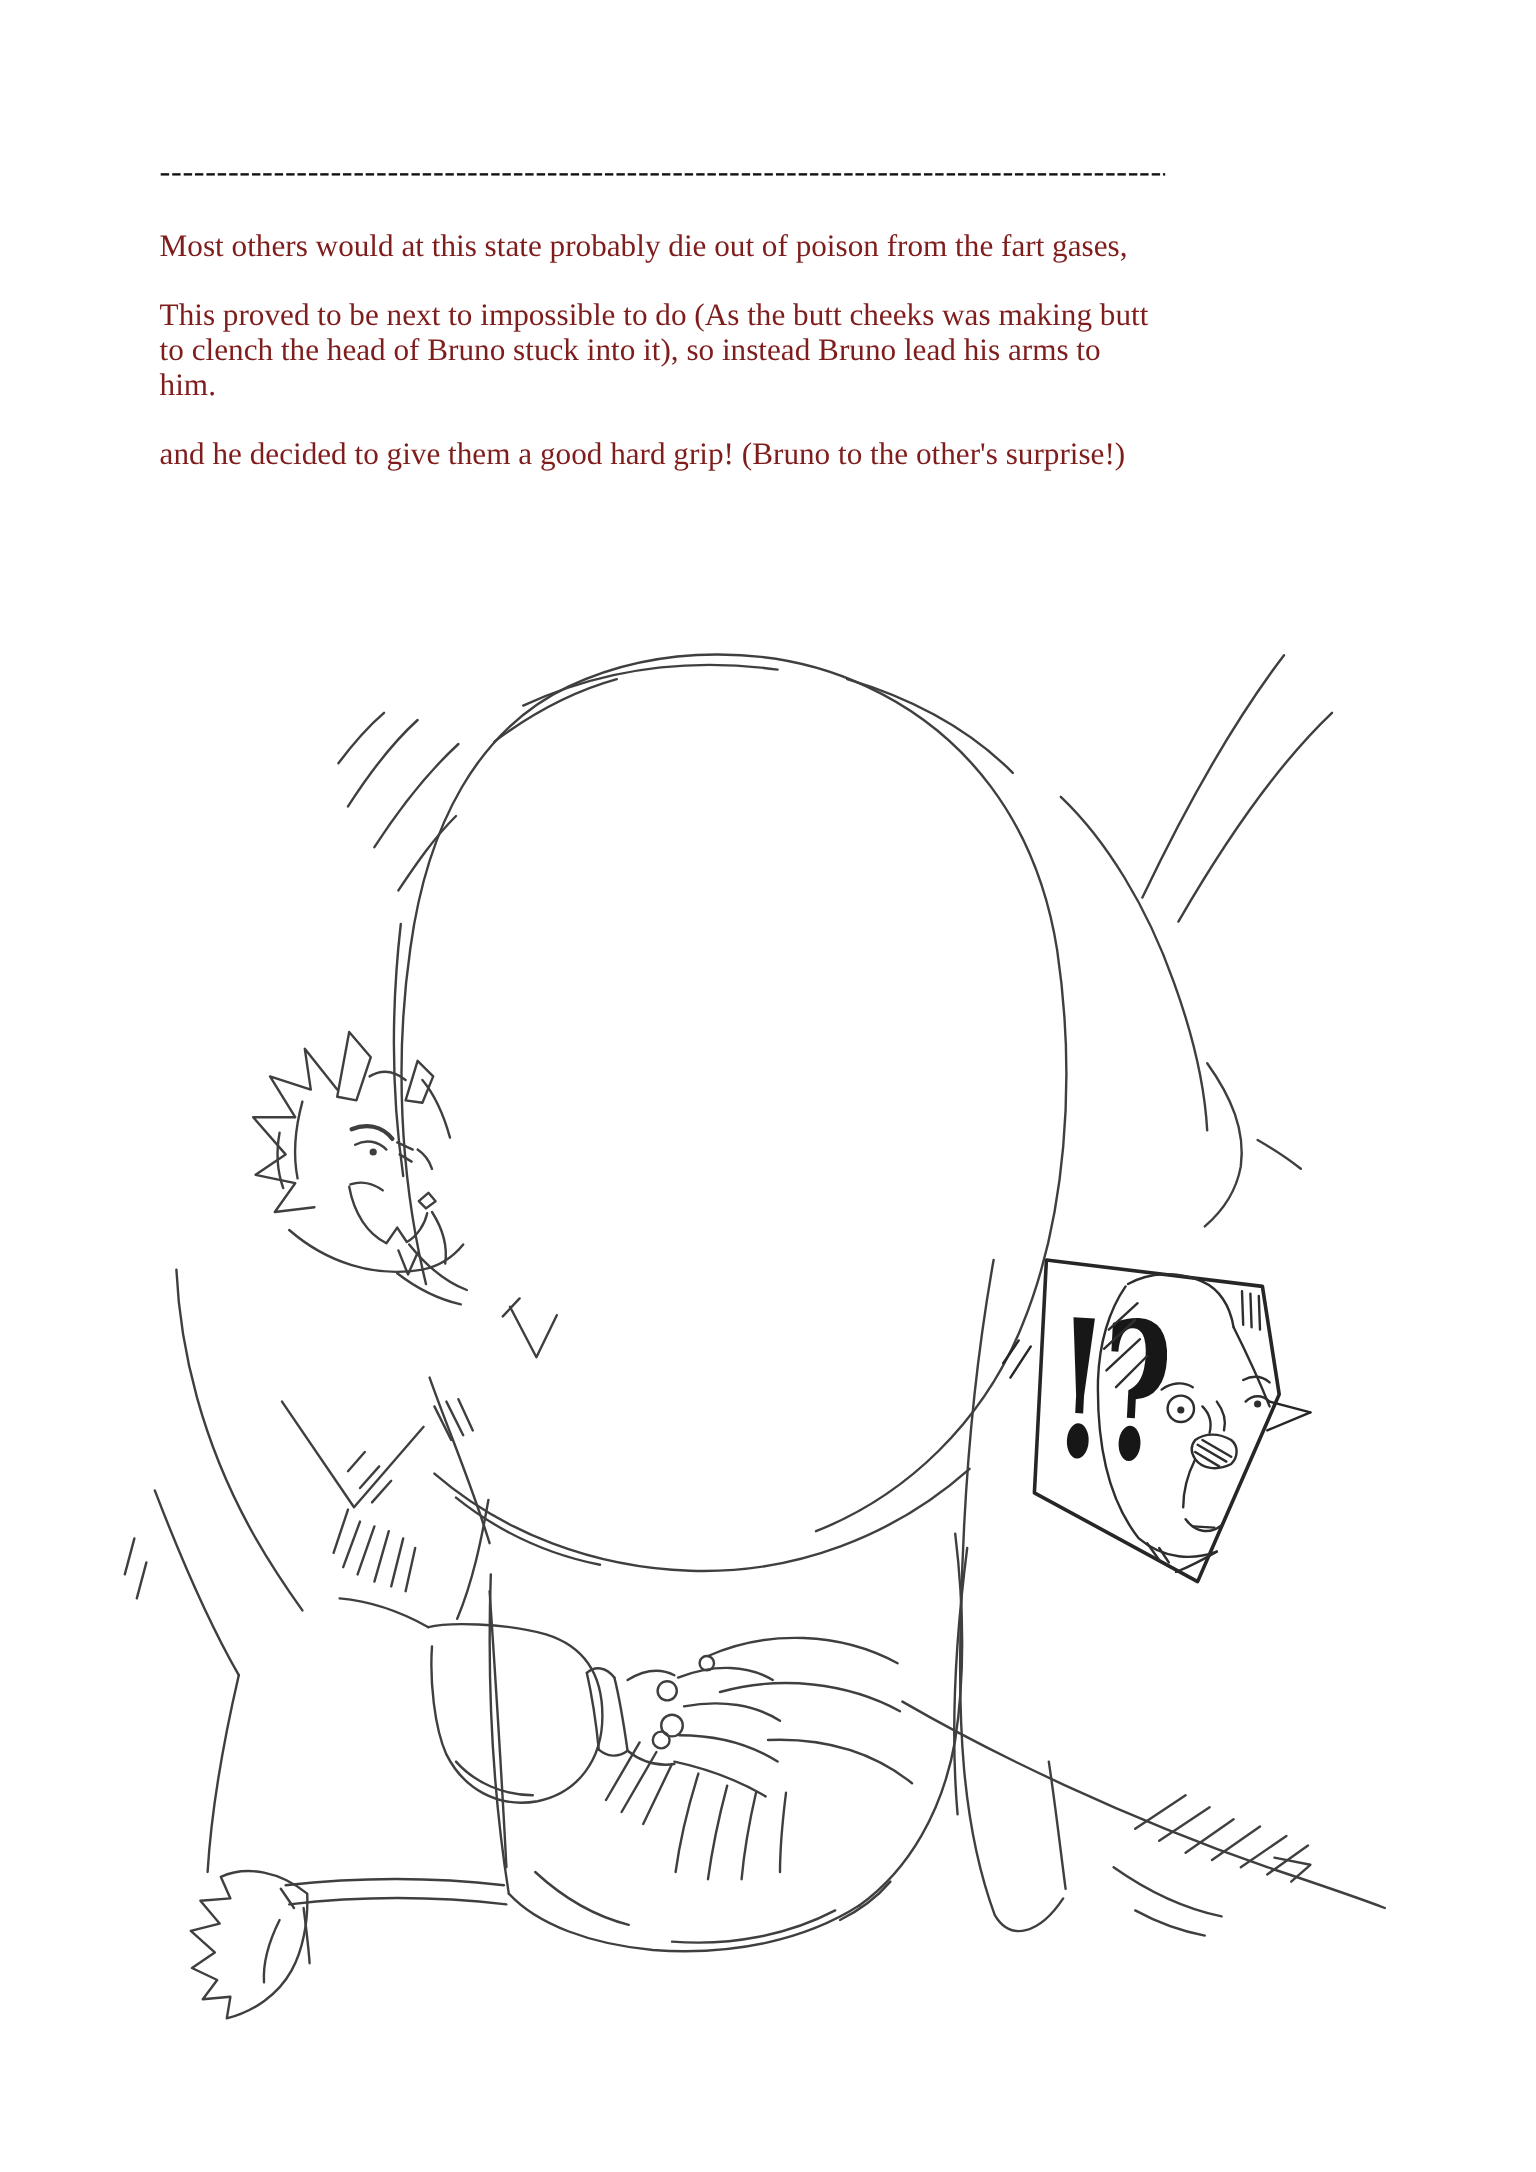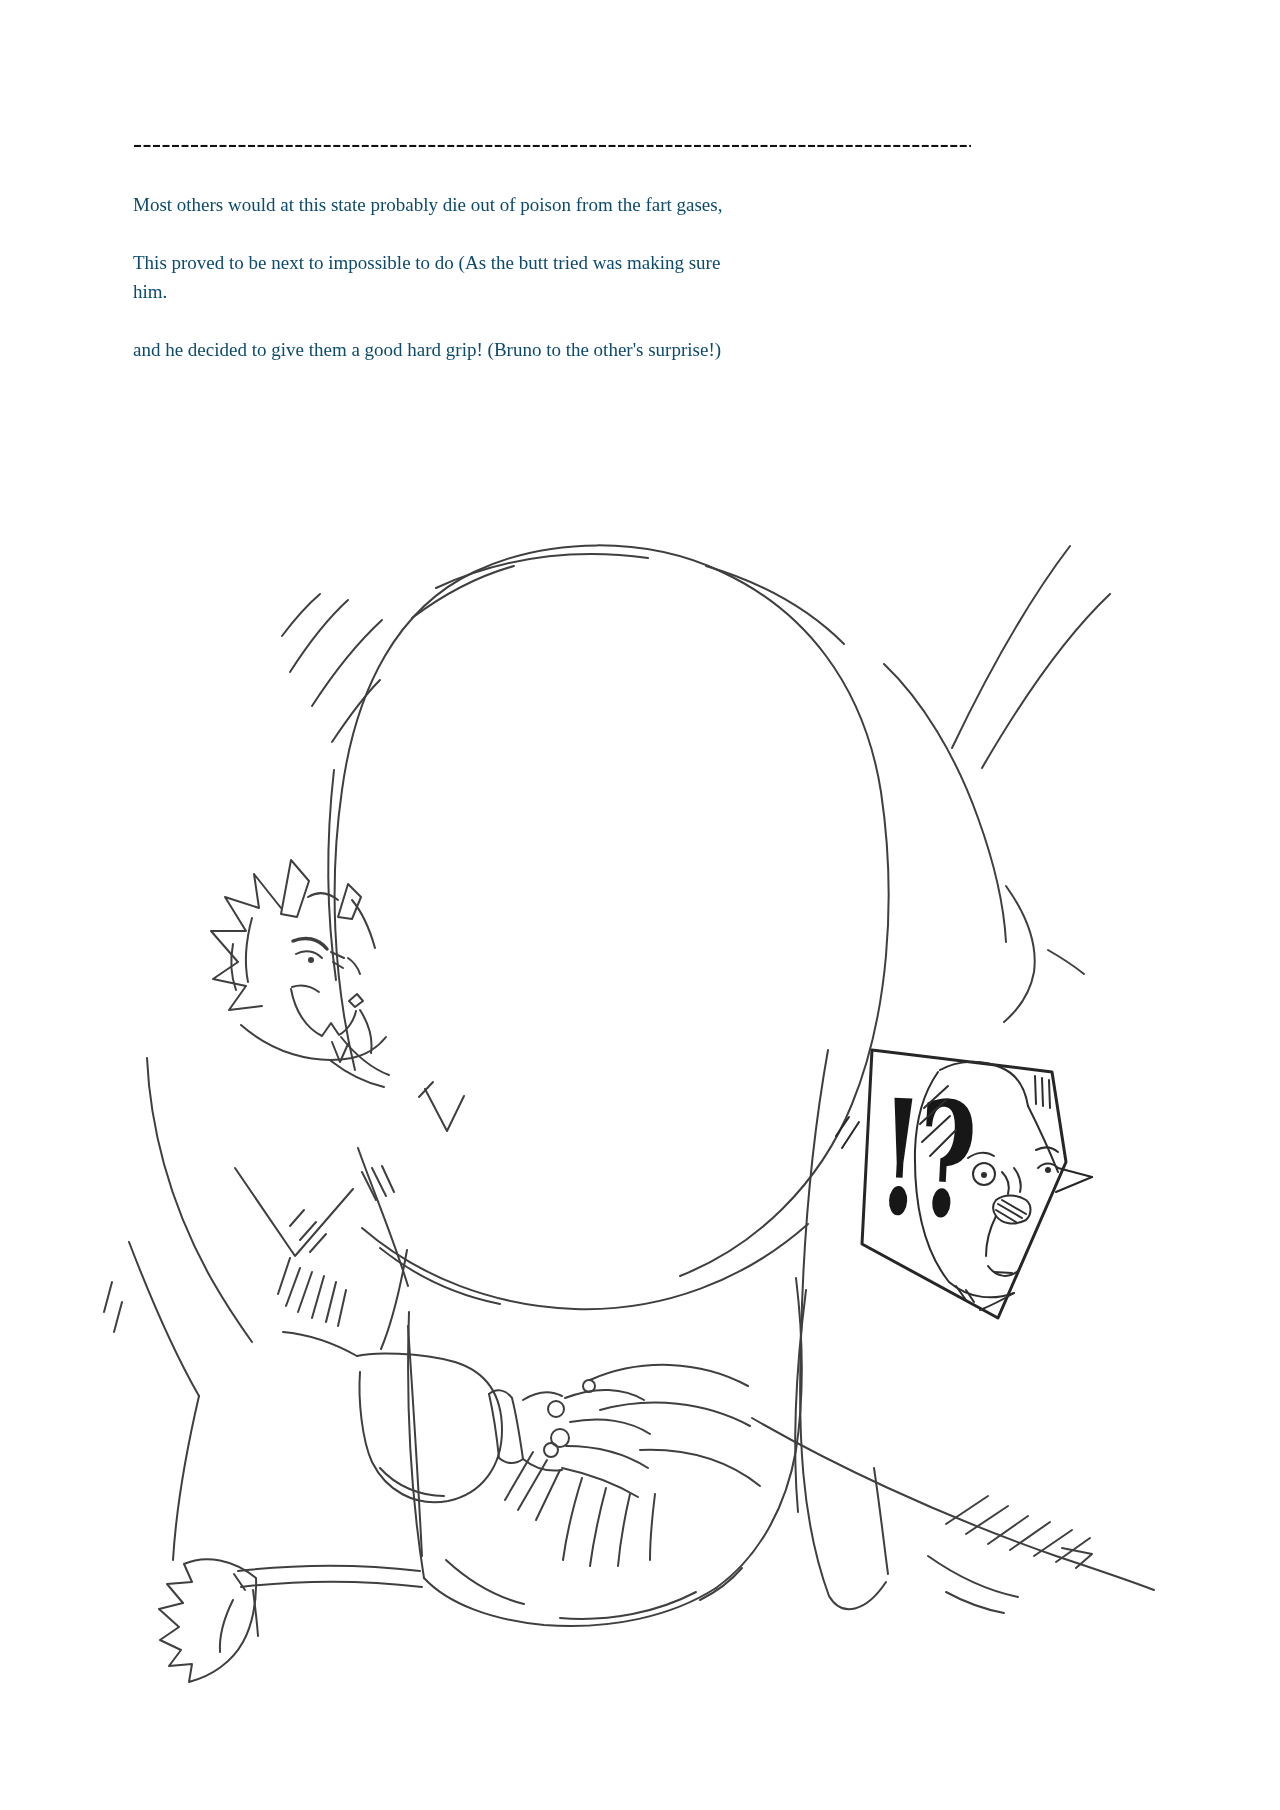--- a/index.html
+++ b/index.html
@@ -16,38 +16,39 @@
     width:838px;height:30px;
     overflow:hidden;white-space:nowrap;
     font-size:27px;letter-spacing:0.5px;color:#111;
   }
   .text-block{
     position:absolute;left:133px;top:190px;width:860px;
   }
   .text-block p{margin:0 0 29px 0;padding:0;}
   .text-block .line{
     white-space:nowrap;
-    font-size:19px;line-height:29px;color:#0c4a6e;
+    font-size:26px;line-height:29px;color:#7f1d1d;
   }
   svg.sketch{position:absolute;left:0;top:0;}
   svg.sketch path, svg.sketch circle, svg.sketch polyline{vector-effect:none;}
 </style>
 </head>
 <body>
 
 <div class="page">
 
   <div class="separator">------------------------------------------------------------------------------------------------</div>
 
   <div class="text-block">
     <p>
       <span class="line" style="display:block">Most others would at this state probably die out of poison from the fart gases,</span>
     </p>
     <p>
-      <span class="line" style="display:block">This proved to be next to impossible to do (As the butt tried was making sure</span>
+      <span class="line" style="display:block">This proved to be next to impossible to do (As the butt cheeks was making butt</span>
+      <span class="line" style="display:block">to clench the head of Bruno stuck into it), so instead Bruno lead his arms to</span>
       <span class="line" style="display:block">him.</span>
     </p>
     <p>
       <span class="line" style="display:block">and he decided to give them a good hard grip! (Bruno to the other's surprise!)</span>
     </p>
   </div>
 
   <svg class="sketch" width="1280" height="1810" viewBox="0 0 1280 1810" fill="none" stroke="#3f3f3f" stroke-width="2" stroke-linecap="round" stroke-linejoin="round">
 
     <g>

